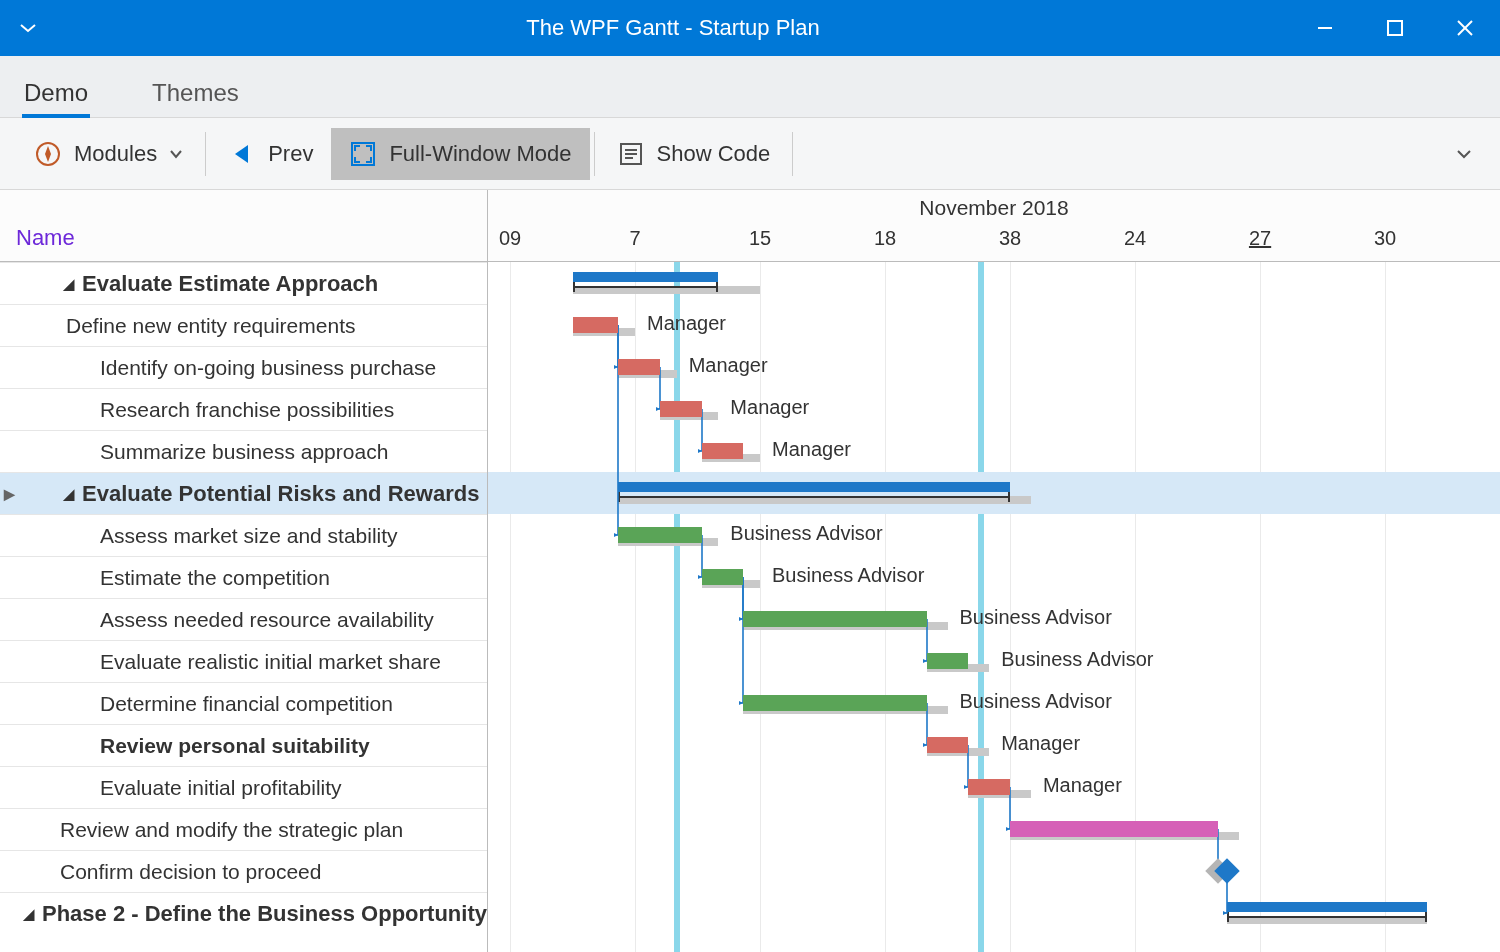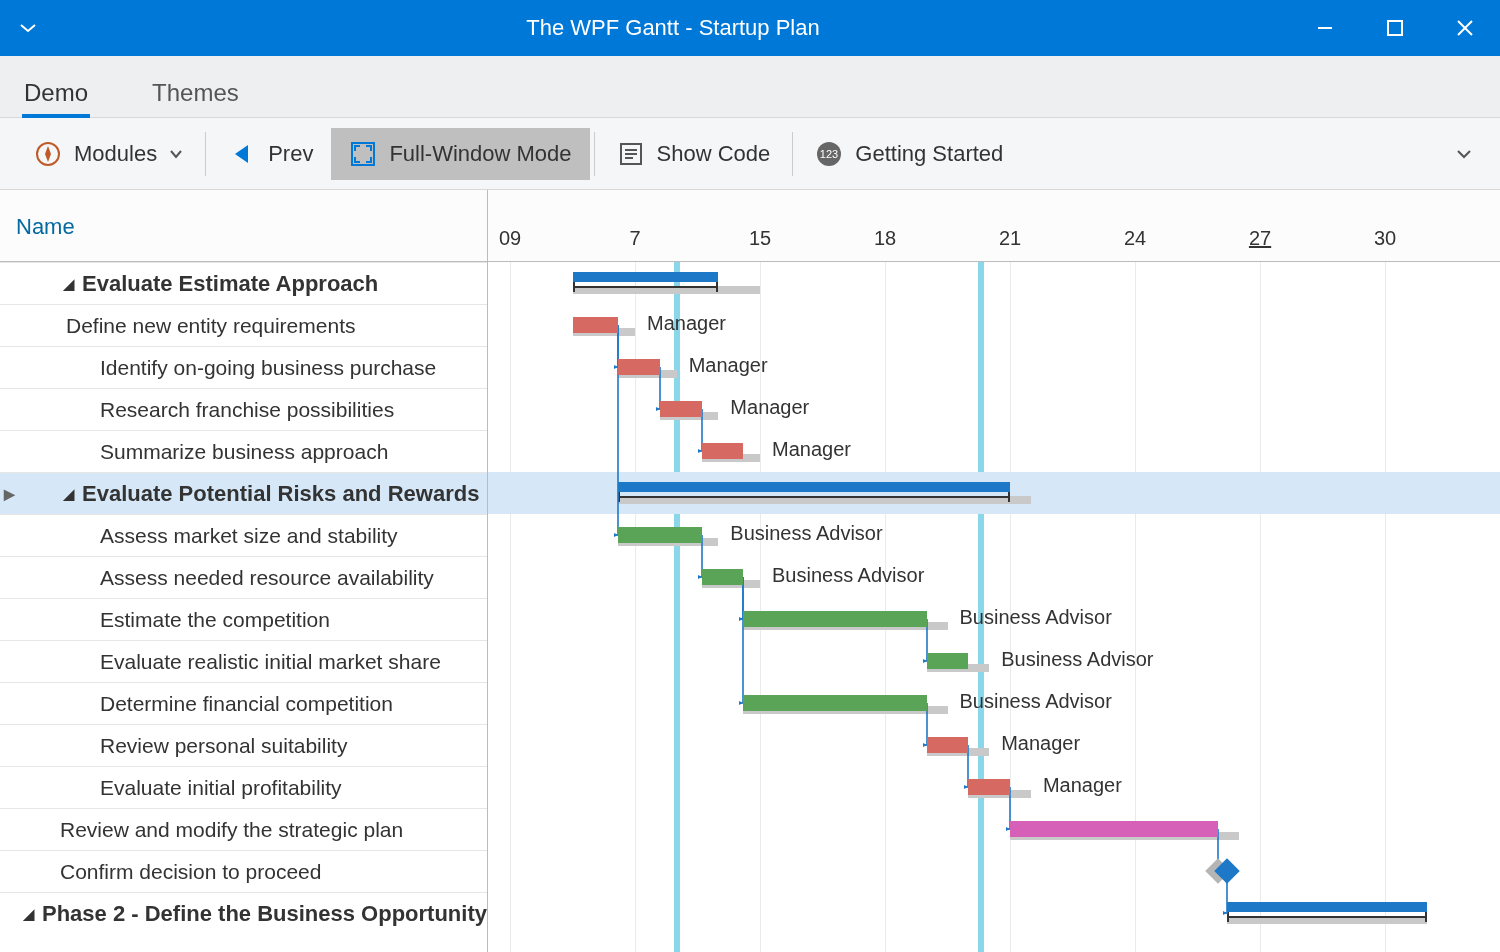--- a/index.html
+++ b/index.html
@@ -24,21 +24,21 @@
   .tool-group { display:flex; align-items:center; height:52px; padding:0 18px; gap:12px; cursor:pointer; }
   .tool-sep { width:1px; height:44px; background:#ccc; margin:0 4px; }
   .tool-group.pressed { background:#bfbfbf; }
   .tool-group span.label { font-size: 22px; color:#333; }
   .tool-icon { width:28px; height:28px; display:flex; align-items:center; justify-content:center; }
   .overflow { margin-left:auto; padding:0 12px; cursor:pointer; }
 
   
   .gantt { display:flex; height: calc(952px - 56px - 62px - 72px); position:relative; }
   .grid-left { width: 488px; border-right:1px solid #bbb; display:flex; flex-direction:column; }
-  .header-row { height:72px; border-bottom:1px solid #bbb; display:flex; align-items:flex-end; padding:0 0 21px 16px; font-size:22px; color:#0369a1; background:#fcfcfc; }
+  .header-row { height:72px; border-bottom:1px solid #bbb; display:flex; align-items:flex-end; padding:0 0 10px 16px; font-size:22px; color:#6d28d9; background:#fcfcfc; }
   .rows { flex:1; overflow:hidden; }
   .task-row { height: 42px; border-top:1px solid #e6e6e6; display:flex; align-items:center; font-size:21px; color:#333; position:relative; padding-left:20px; }
   .task-row.summary { font-weight:700; font-size:22px; }
   .task-row .expander { width:18px; display:inline-flex; justify-content:center; margin-right:4px; font-size:14px; color:#333; }
   .task-row.highlight { background:#d6e8f7; }
   .row-pointer { position:absolute; left:4px; font-size:14px; color:#666; }
 
   .chart { flex:1; position:relative; overflow:hidden; background:#fff; }
   .chart-header { height:72px; border-bottom:1px solid #bbb; background:#fcfcfc; position:relative; }
   .month-label { position:absolute; top:6px; width:100%; text-align:center; font-size:21px; color:#333; }
@@ -139,29 +139,20 @@
         <svg width="26" height="26">
           <rect x="3" y="3" width="20" height="20" stroke="#555" stroke-width="2" fill="none"></rect>
           <line x1="7" y1="9" x2="19" y2="9" stroke="#555" stroke-width="2"></line>
           <line x1="7" y1="13" x2="19" y2="13" stroke="#555" stroke-width="2"></line>
           <line x1="7" y1="17" x2="15" y2="17" stroke="#555" stroke-width="2"></line>
         </svg>
       </span>
     <span class="label">Show Code</span>
   </div>
   <div class="tool-sep"></div>
-  <div class="tool-group">
-    <span class="tool-icon">
-        <svg width="26" height="26">
-          <circle cx="13" cy="13" r="12" fill="#666"></circle>
-          <text x="13" y="17" font-size="11" fill="#fff" text-anchor="middle" font-family="Arial">123</text>
-        </svg>
-      </span>
-    <span class="label">Getting Started</span>
-  </div>
   <div class="overflow">
     <svg width="16" height="12">
         <polyline points="2,3 8,9 14,3" stroke="#555" stroke-width="2" fill="none"></polyline>
       </svg>
   </div>
 </div>
 
 <div class="gantt">
   <div class="grid-left">
     <div class="header-row">Name</div>
@@ -184,57 +175,58 @@
         </div>
         <div class="task-row summary highlight" style="padding-left: 60px;">
           <span class="row-pointer">▶</span>
           <span class="expander">◢</span>
           <span>Evaluate Potential Risks and Rewards</span>
         </div>
         <div class="task-row" style="padding-left: 100px;">
           <span>Assess market size and stability</span>
         </div>
         <div class="task-row" style="padding-left: 100px;">
+          <span>Estimate the competition</span>
+        </div>
+        <div class="task-row" style="padding-left: 100px;">
           <span>Assess needed resource availability</span>
         </div>
         <div class="task-row" style="padding-left: 100px;">
-          <span>Estimate the competition</span>
-        </div>
-        <div class="task-row" style="padding-left: 100px;">
           <span>Evaluate realistic initial market share</span>
         </div>
         <div class="task-row" style="padding-left: 100px;">
           <span>Determine financial competition</span>
         </div>
-        <div class="task-row" style="padding-left: 100px;">
+        <div class="task-row" style="padding-left: 100px; font-weight: bold;">
           <span>Review personal suitability</span>
         </div>
         <div class="task-row" style="padding-left: 100px;">
           <span>Evaluate initial profitability</span>
         </div>
         <div class="task-row" style="padding-left: 60px;">
           <span>Review and modify the strategic plan</span>
         </div>
         <div class="task-row" style="padding-left: 60px;">
           <span>Confirm decision to proceed</span>
         </div>
         <div class="task-row summary" style="padding-left: 20px;">
           <span class="expander">◢</span>
           <span>Phase 2 - Define the Business Opportunity</span>
         </div>
       </div>
   </div>
   <div class="chart">
     <div class="chart-header">
+      <div class="month-label">November 2018</div>
       <div class="day-labels" id="day-labels">
           <div class="day-label" style="left: 22px;">09</div>
           <div class="day-label" style="left: 147.01px;">7</div>
           <div class="day-label" style="left: 272.02px;">15</div>
           <div class="day-label" style="left: 397.03px;">18</div>
-          <div class="day-label" style="left: 522.04px;">21</div>
+          <div class="day-label" style="left: 522.04px;">38</div>
           <div class="day-label" style="left: 647.05px;">24</div>
           <div class="day-label" style="left: 772.06px; text-decoration: underline;">27</div>
           <div class="day-label" style="left: 897.07px;">30</div>
         </div>
     </div>
     <div class="chart-body" id="chart-body">
         <div class="vline" style="left: 22px;"></div>
         <div class="vline" style="left: 147.01px;"></div>
         <div class="vline" style="left: 272.02px;"></div>
         <div class="vline" style="left: 397.03px;"></div>

